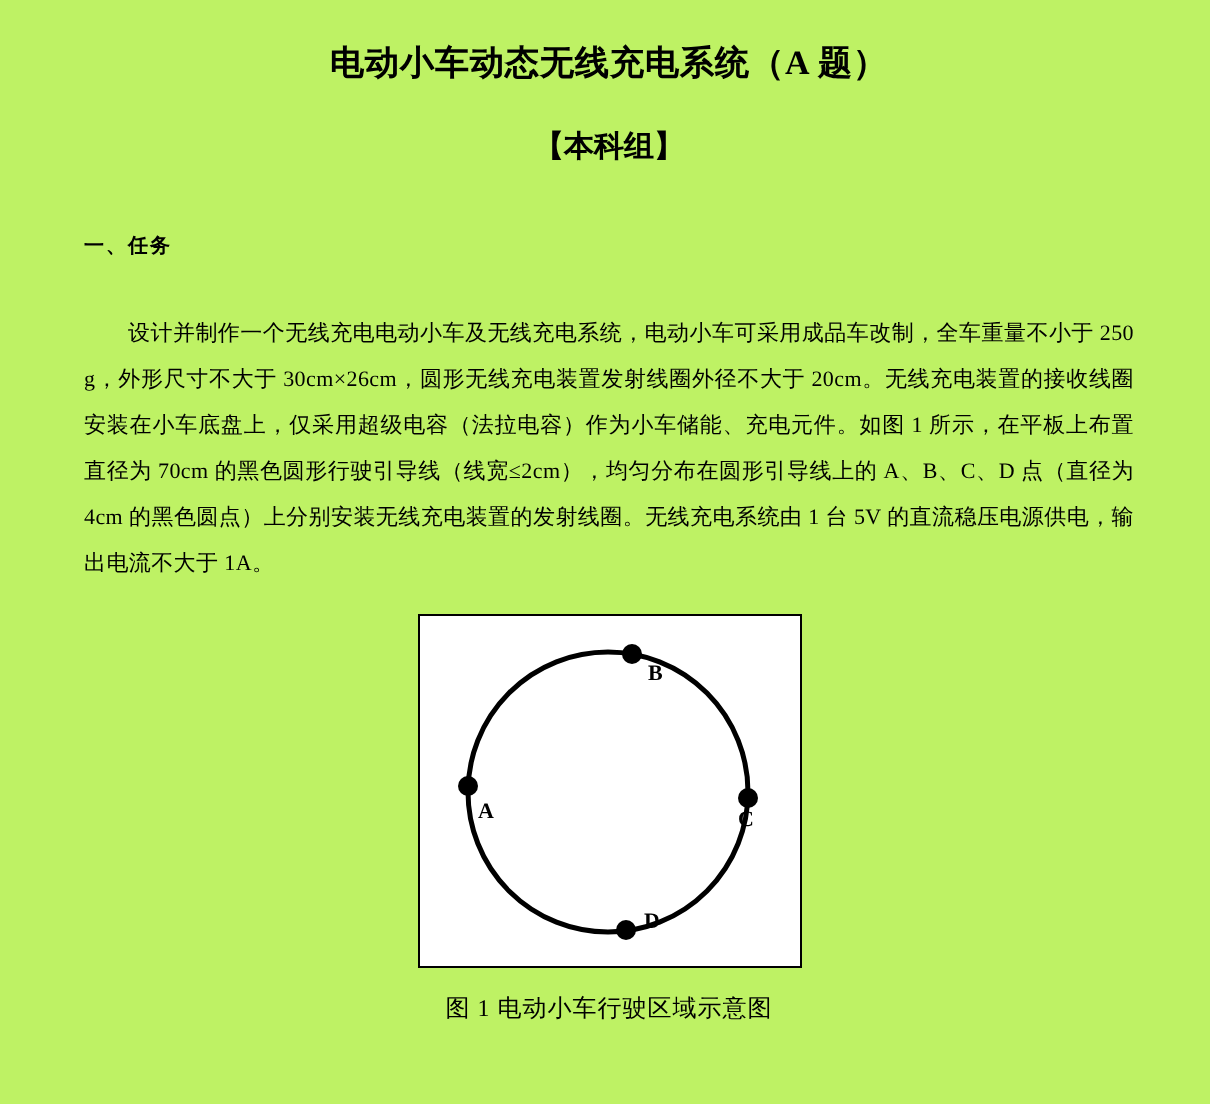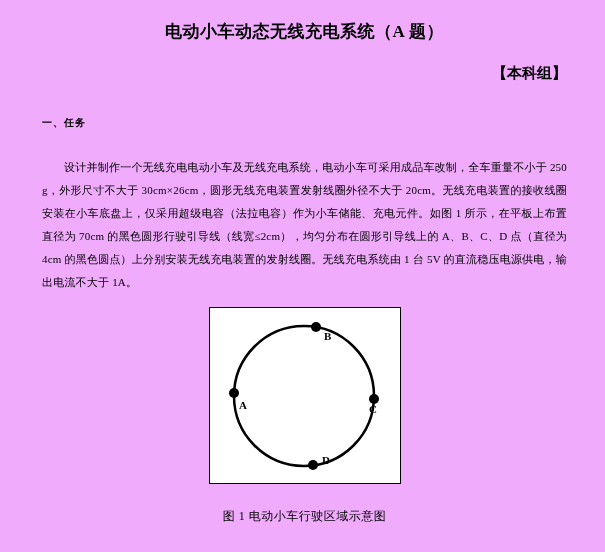--- a/index.html
+++ b/index.html
@@ -4,30 +4,30 @@
   <style>
     * { margin: 0; padding: 0; box-sizing: border-box; }
     html, body { background: #ffffff; }
     body {
       width: 605px;
       height: 552px;
       overflow: hidden;
       font-family: "Liberation Serif", "DejaVu Serif", serif;
       color: #000000;
     }
-    .page { width: 605px; height: 552px; padding: 12px 38px 0 42px; background: #f0abfc; }
+    .page { width: 605px; height: 552px; padding: 12px 38px 0 42px; background: #bef264; }
     .doc-title {
       text-align: center;
       font-size: 17px;
       font-weight: bold;
       margin-top: 8px;
       letter-spacing: 0.5px;
     }
     .subtitle {
-      text-align: right;
+      text-align: center;
       font-size: 15px;
       font-weight: bold;
       margin-top: 21px;
     }
     .section-heading {
       font-size: 10px;
       font-weight: bold;
       margin-top: 33px;
       letter-spacing: 1px;
     }
@@ -54,21 +54,21 @@
     .guide-circle { fill: none; stroke: #000; stroke-width: 2.5px; }
     .station-dot { fill: #000; stroke: none; }
     .station-label {
       font-family: "Liberation Serif", "DejaVu Serif", serif;
       font-size: 11px;
       font-weight: bold;
       fill: #000;
     }
     .fig-caption {
       font-size: 12px;
-      margin-top: 24px;
+      margin-top: 12px;
       text-align: center;
       letter-spacing: 0.5px;
     }
   </style>
 </head>
 <body>
 
 <div class="page">
 
   <h1 class="doc-title">电动小车动态无线充电系统（A 题）</h1>

